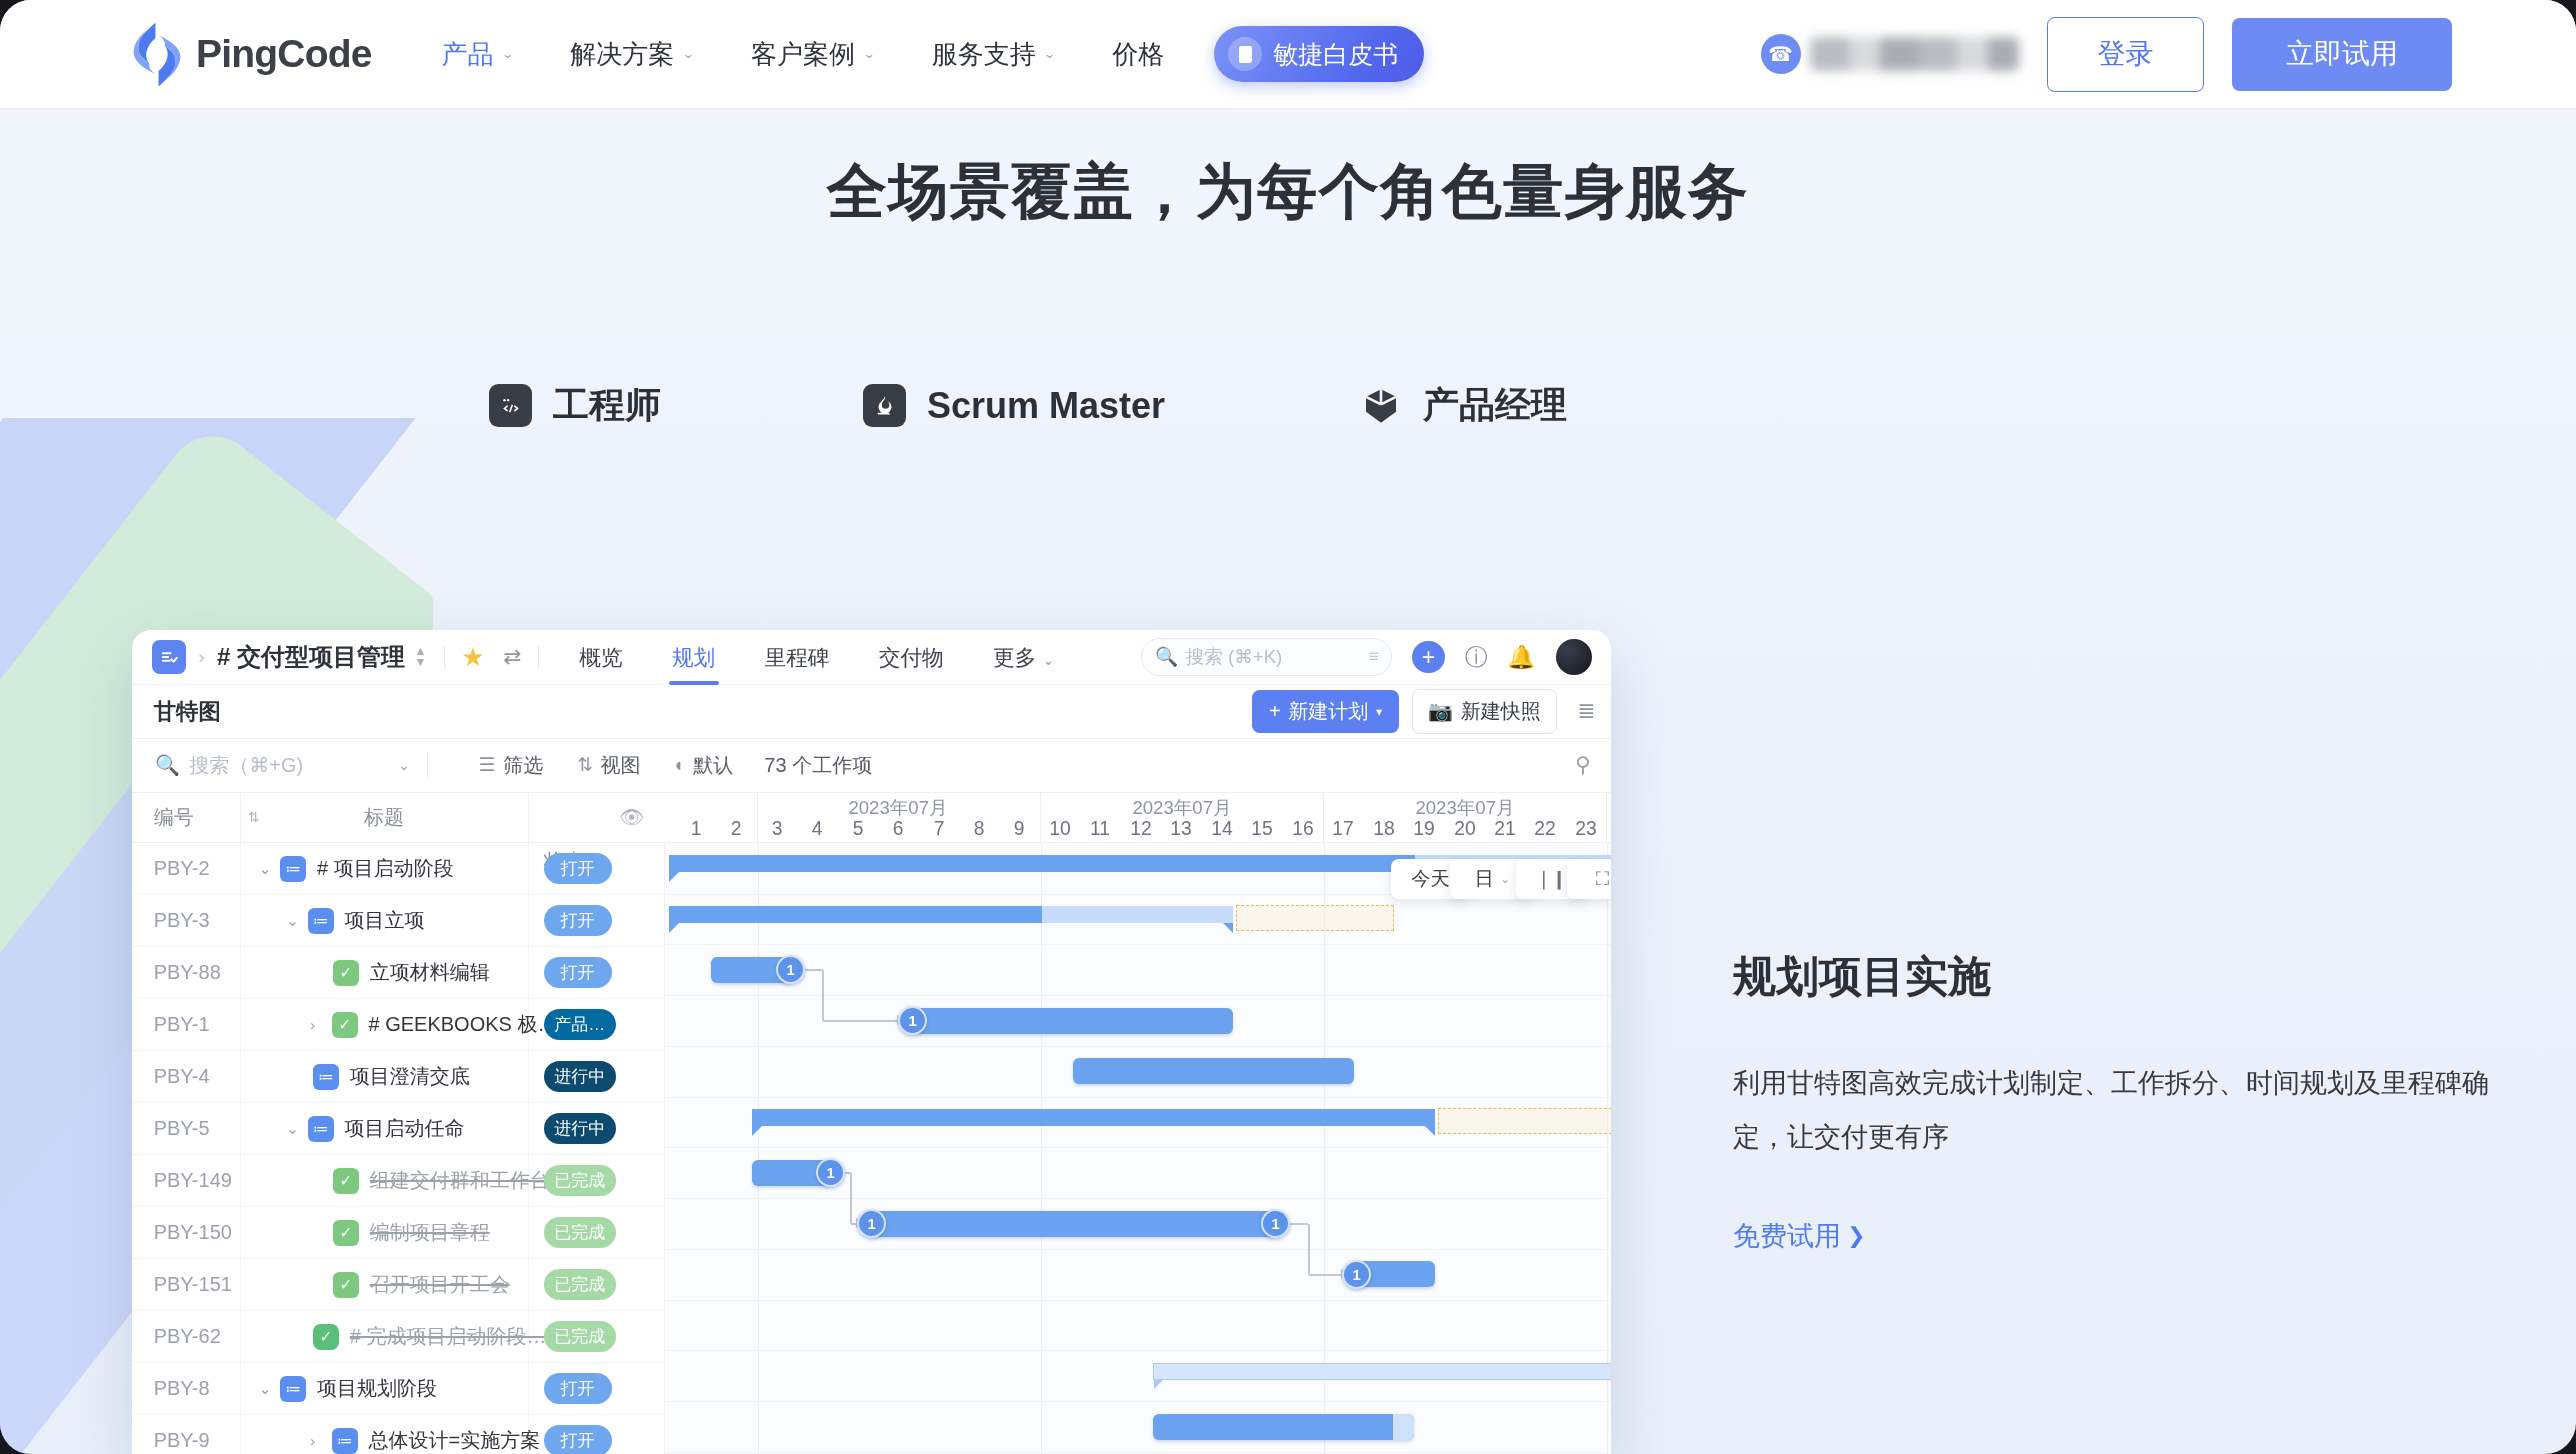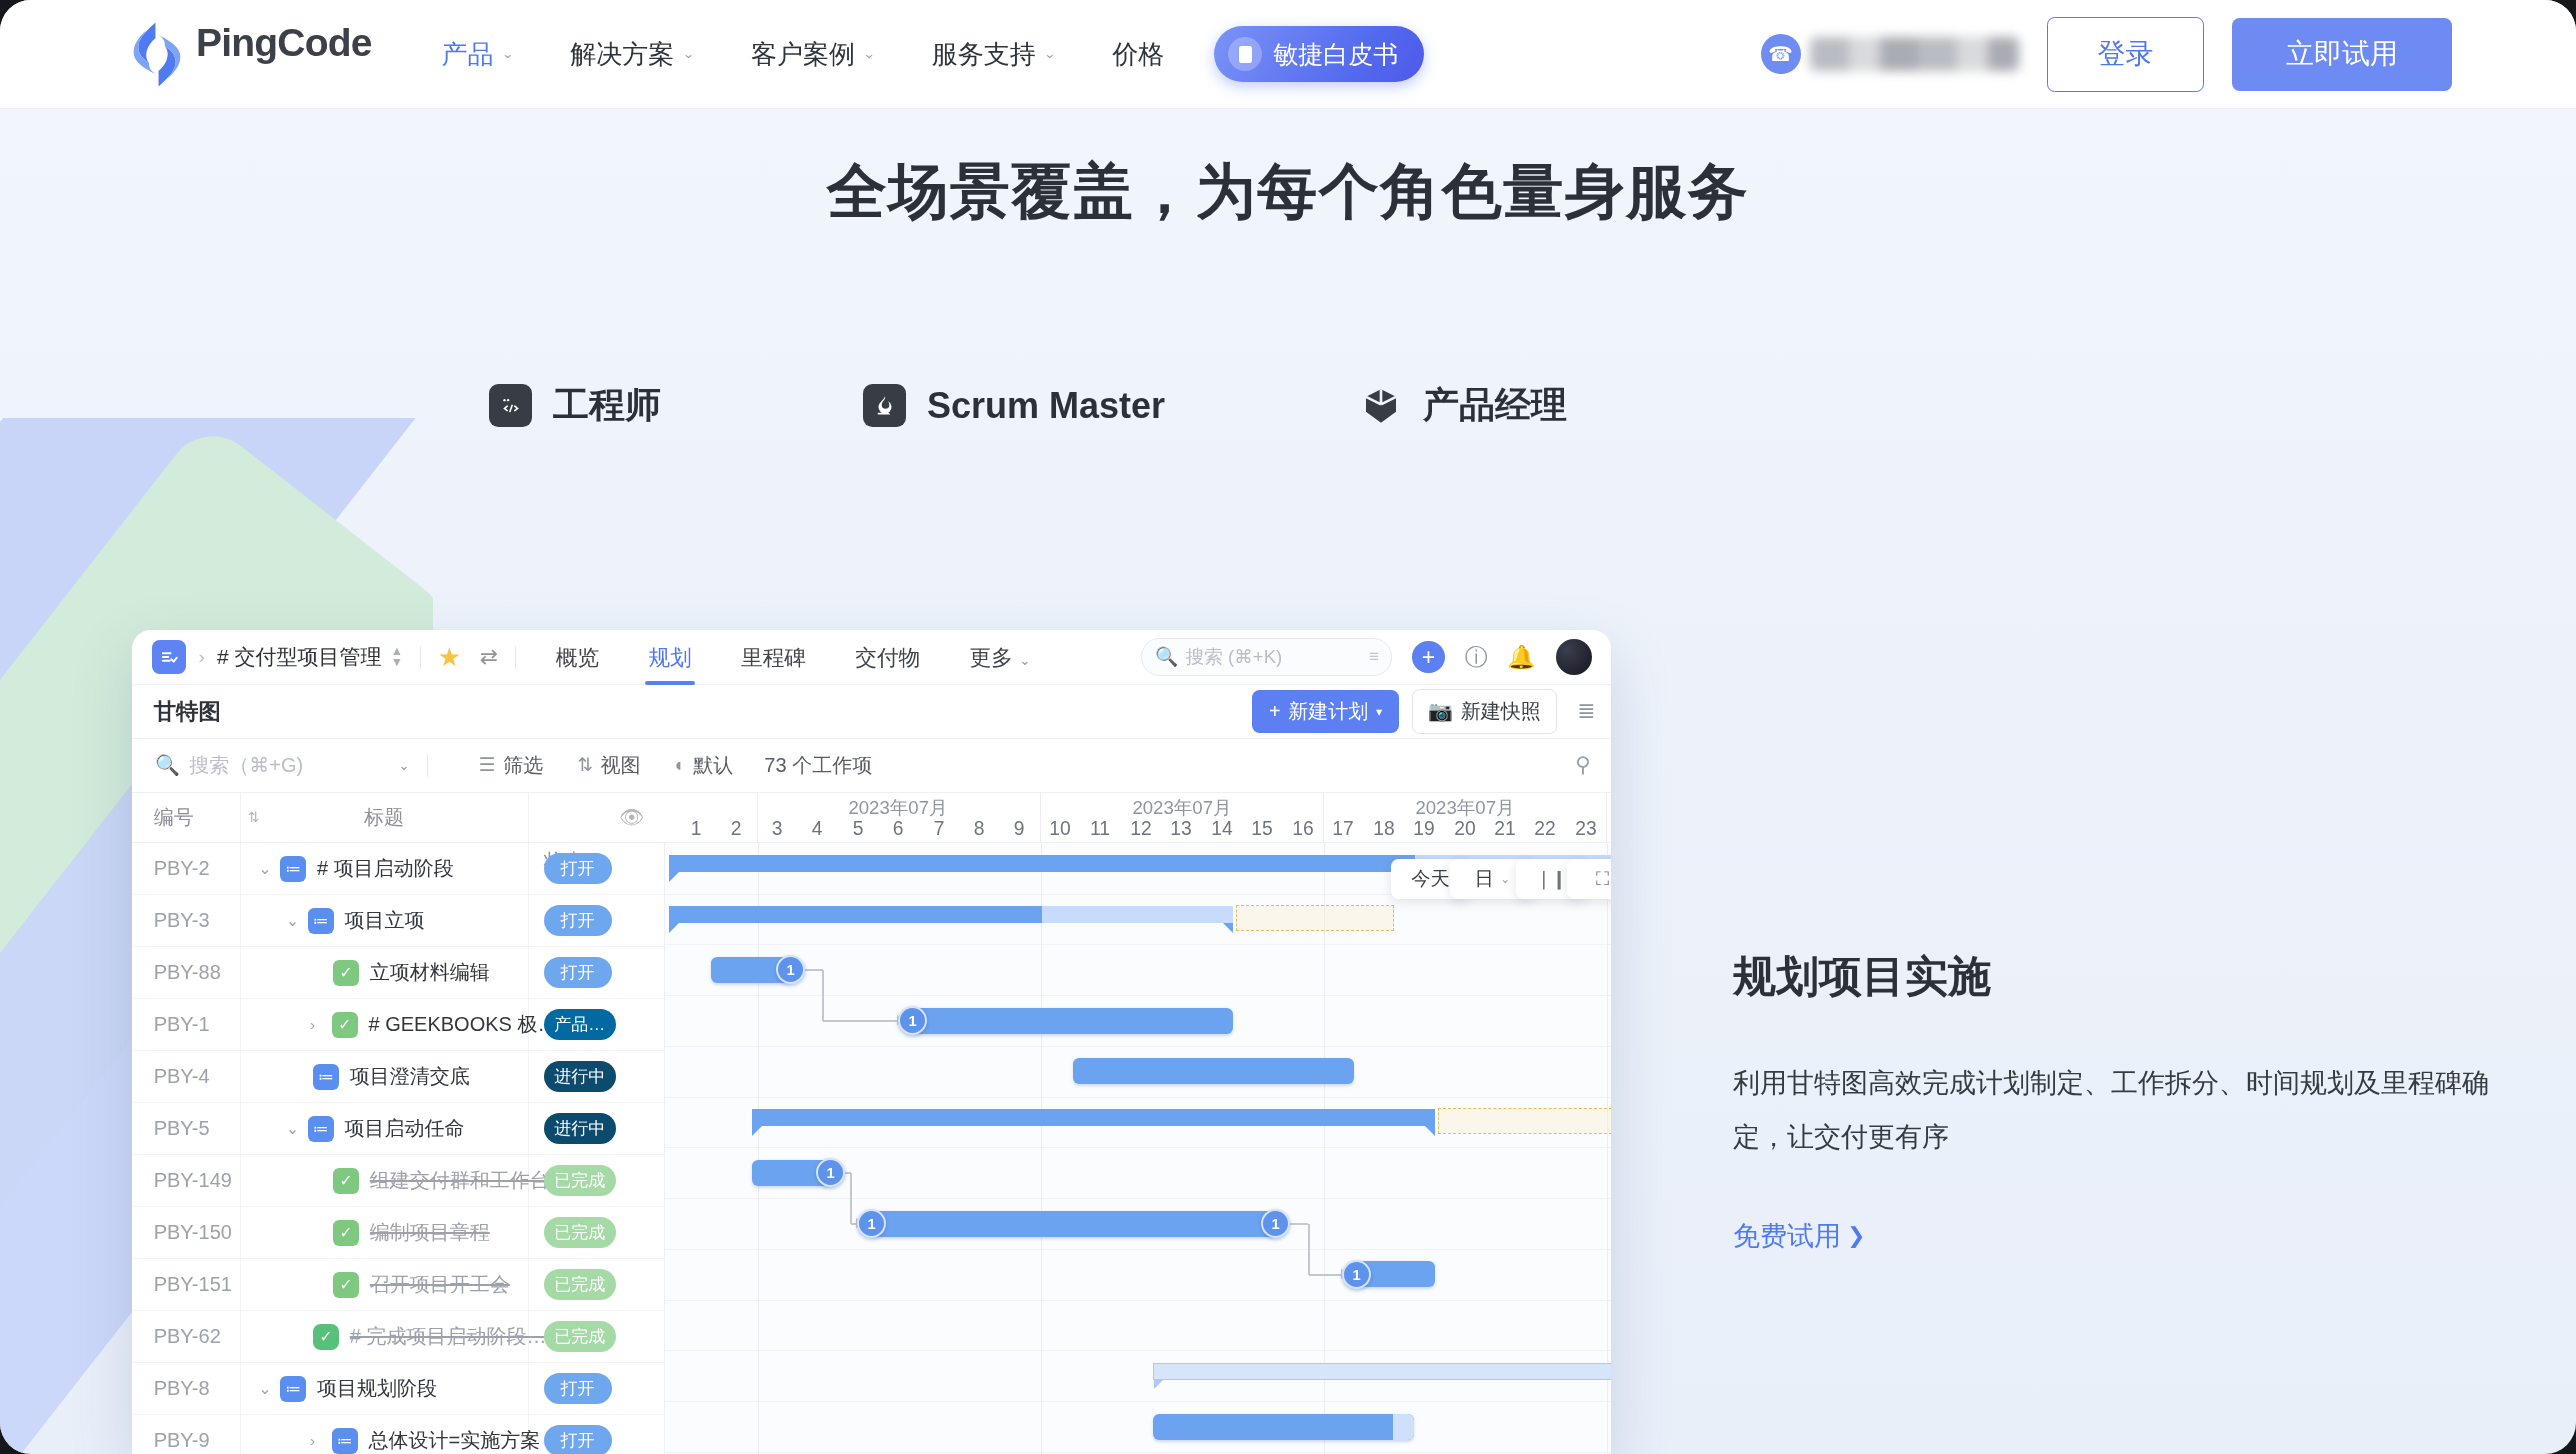--- a/index.html
+++ b/index.html
@@ -1,20 +1,20 @@
 <!DOCTYPE html>
 <html style="font-size:12.4px"><head>
 <meta charset="utf-8">
 <style>
   html,body{margin:0;padding:0;background:#15171c;font-family:"Liberation Sans","DejaVu Sans",sans-serif;}
   #page{position:relative;width:2576px;height:1454px;overflow:hidden;border-radius:31px;
         background:linear-gradient(180deg,#f2f6fc 0%,#ecf1fa 55%,#e9eff9 100%);}
   
   #navbar{position:absolute;left:0;top:0;width:2576px;height:108px;background:#ffffff;border-bottom:0.8px solid #eef1f7;display:flex;align-items:center;z-index:30;}
-  .logo-wrap{display:flex;align-items:flex-start;margin-left:132px;}
+  .logo-wrap{display:flex;align-items:center;margin-left:132px;}
   .logo-text{font-size:39px;font-weight:bold;color:#3b4049;letter-spacing:-0.8px;margin-left:14px;}
   #nav-items{display:flex;align-items:center;margin-left:70px;gap:56px;}
   .nav-item{display:flex;align-items:center;gap:7.7px;font-size:26px;color:#2f333b;cursor:pointer;}
   .nav-item.active{color:#4e77f0;}
   .nav-chev{font-size:15.5px;color:#9aa1ad;transform:scaleY(.8);}
   .wp-pill{display:flex;align-items:center;gap:10.8px;margin-left:50px;padding:10.8px 26px 10.8px 14px;border-radius:34px;
            background:linear-gradient(120deg,#7b93f7 0%,#5269ee 70%,#4f5ae8 100%);color:#fff;font-size:25px;cursor:pointer;box-shadow:0 4.6px 14px rgba(80,105,238,.35);}
   .wp-book{width:34px;height:34px;border-radius:50%;background:rgba(255,255,255,.25);display:flex;align-items:center;justify-content:center;}
   .wp-book span{display:block;width:12.4px;height:17px;background:#fff;border-radius:2.3px;}
   #nav-right{margin-left:auto;margin-right:124px;display:flex;align-items:center;gap:28px;}
@@ -42,21 +42,21 @@
   .rb1{background:#c9d5f8;left:-495px;top:46px;}
   .rb2{background:#d2ebda;left:-542px;top:364px;}
   .rb3{background:#c9d5f8;left:-588px;top:696px;opacity:.9;}
   
   #app-card{position:absolute;left:132px;top:630px;width:1479px;height:824px;background:#fff;border-radius:18.6px 18.6px 0 0;
             box-shadow:0 23px 62px rgba(70,95,140,.20);z-index:10;overflow:hidden;font-size:20px;color:#33363d;}
   
   #app-header{position:absolute;left:0;top:0;width:100%;height:54px;display:flex;align-items:center;border-bottom:0.8px solid #eef0f3;}
   .proj-icon{width:34px;height:34px;border-radius:7.7px;background:#5d84f2;margin-left:20px;display:flex;align-items:center;justify-content:center;}
   .crumb-gt{color:#b9bec8;font-size:18.6px;margin:0 12.4px;}
-  .proj-name{font-size:21px;color:#2e323a;font-weight:400;}
+  .proj-name{font-size:24px;color:#2e323a;font-weight:700;}
   .sorter{color:#a9aeb8;font-size:12.4px;line-height:10.8px;margin-left:9.3px;display:flex;flex-direction:column;}
   .vdiv{width:0.8px;height:23px;background:#e7e9ee;margin:0 17px;}
   .star{color:#f6c344;font-size:26px;}
   .swap{color:#8f949e;font-size:21.7px;margin-left:18.6px;}
   #app-tabs{display:flex;align-items:center;gap:43px;margin-left:20px;}
   .app-tab{font-size:21.7px;color:#40454d;cursor:pointer;position:relative;padding:10.8px 3.1px;}
   .app-tab.active{color:#4e77f0;}
   .app-tab.active::after{content:"";position:absolute;left:50%;transform:translateX(-50%);bottom:-3.1px;width:50px;height:4.6px;border-radius:2.3px;background:#5c80f2;}
   .app-tab .tchev{font-size:14px;color:#9aa0aa;margin-left:6.2px;}
   #hdr-right{margin-left:auto;display:flex;align-items:center;gap:20px;margin-right:18.6px;}

